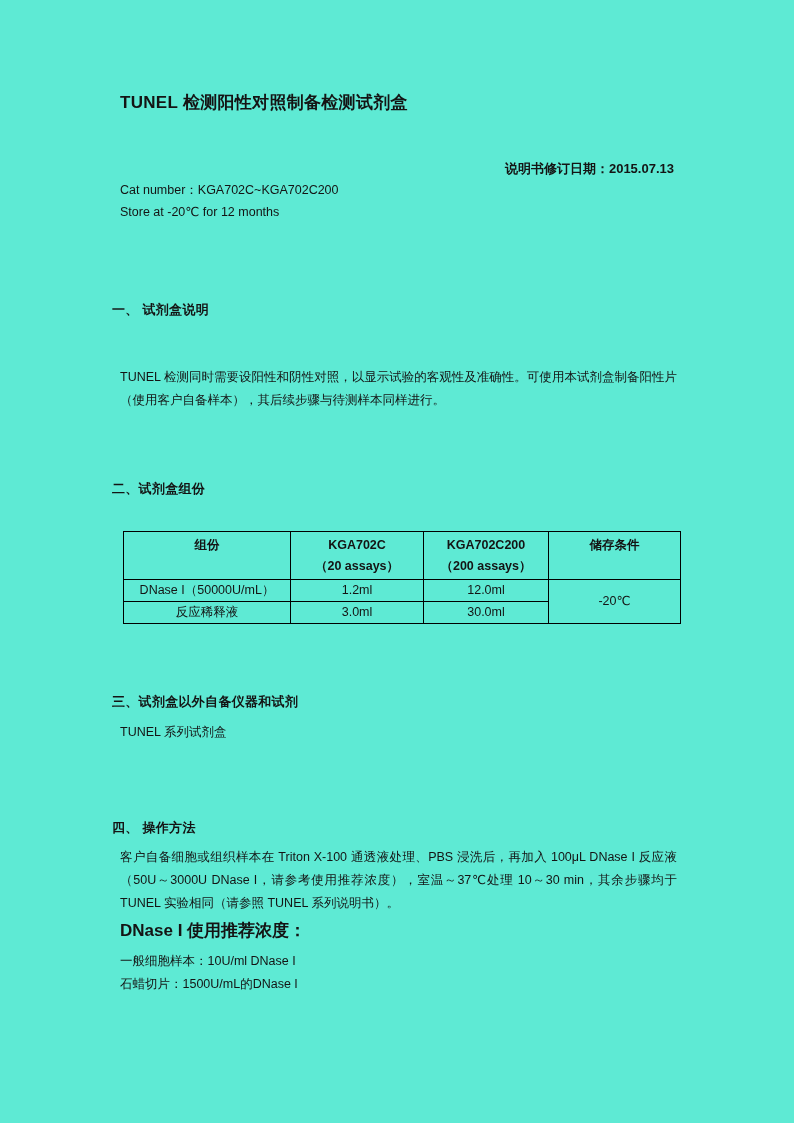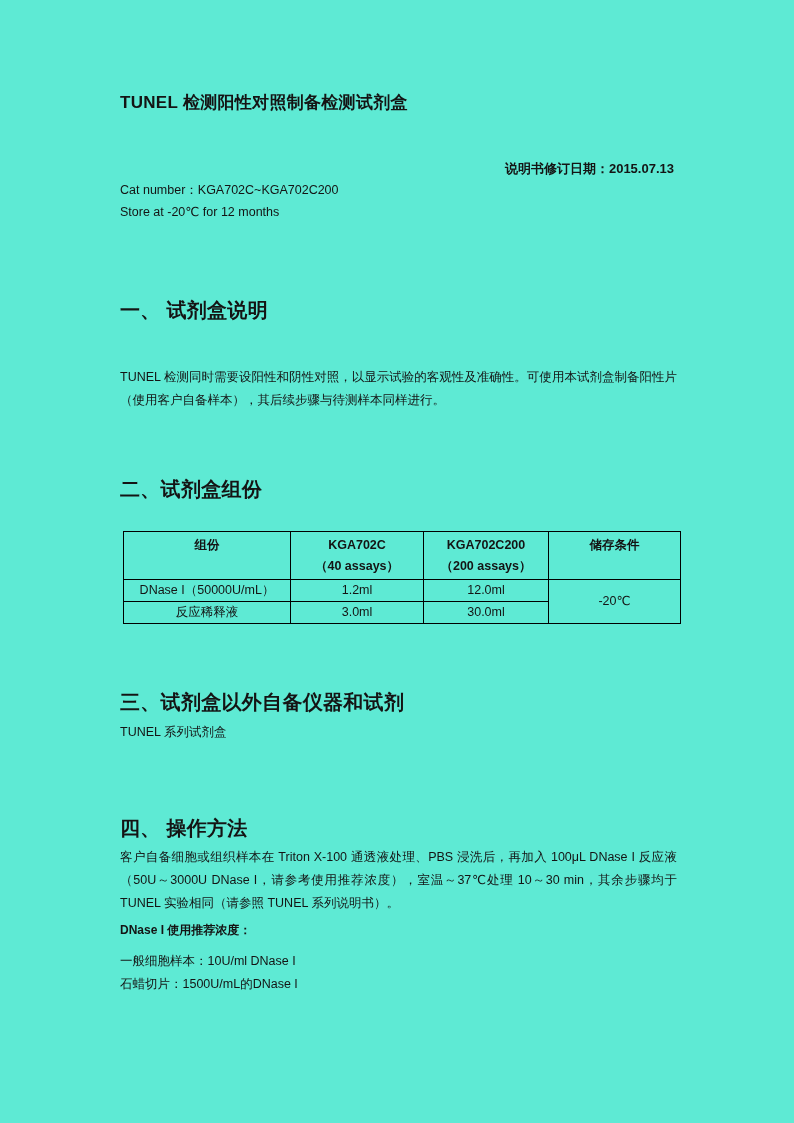--- a/index.html
+++ b/index.html
@@ -38,22 +38,22 @@
   .meta-line {
     left: 120px;
     font-size: 12.5px;
     line-height: 18px;
   }
   .meta-cat { top: 181px; }
   .meta-store { top: 203px; }
   .meta-research { top: 225px; }
 
   .section-heading {
-    left: 120px;
-    font-size: 20px; font-weight: bold;
+    left: 112px;
+    font-size: 13px; font-weight: bold;
     line-height: 20px;
     letter-spacing: 0.3px;
   }
   .h-sec1 { top: 300px; }
   .h-sec2 { top: 479px; }
   .h-sec3 { top: 692px; }
   .h-sec4 { top: 818px; }
 
   .body-para {
     left: 120px;
@@ -61,21 +61,21 @@
     font-size: 12.5px;
     line-height: 23px;
     text-align: justify;
   }
   .para-sec1 { top: 366px; }
   .para-sec3 { top: 721px; width: 557px; text-align: left; }
   .para-sec4 { top: 846px; }
 
   .dnase-heading {
     left: 120px; top: 921px;
-    font-size: 12px; font-weight: bold;
+    font-size: 17px; font-weight: bold;
     line-height: 19px;
   }
   .dnase-list {
     left: 120px; top: 950px;
     font-size: 12.5px;
     line-height: 23px;
   }
   .dnase-list div { height: 23px; }
 
   table.components {
@@ -139,21 +139,21 @@
       <col style="width:132px">
     </colgroup>
     <thead>
       <tr>
         <th>
           <span class="h-line">组份</span>
           <span class="h-line"></span>
         </th>
         <th>
           <span class="h-line">KGA702C</span>
-          <span class="h-line">（40 assays）</span>
+          <span class="h-line">（20 assays）</span>
         </th>
         <th>
           <span class="h-line">KGA702C200</span>
           <span class="h-line">（200 assays）</span>
         </th>
         <th>
           <span class="h-line">储存条件</span>
           <span class="h-line"></span>
         </th>
       </tr>

